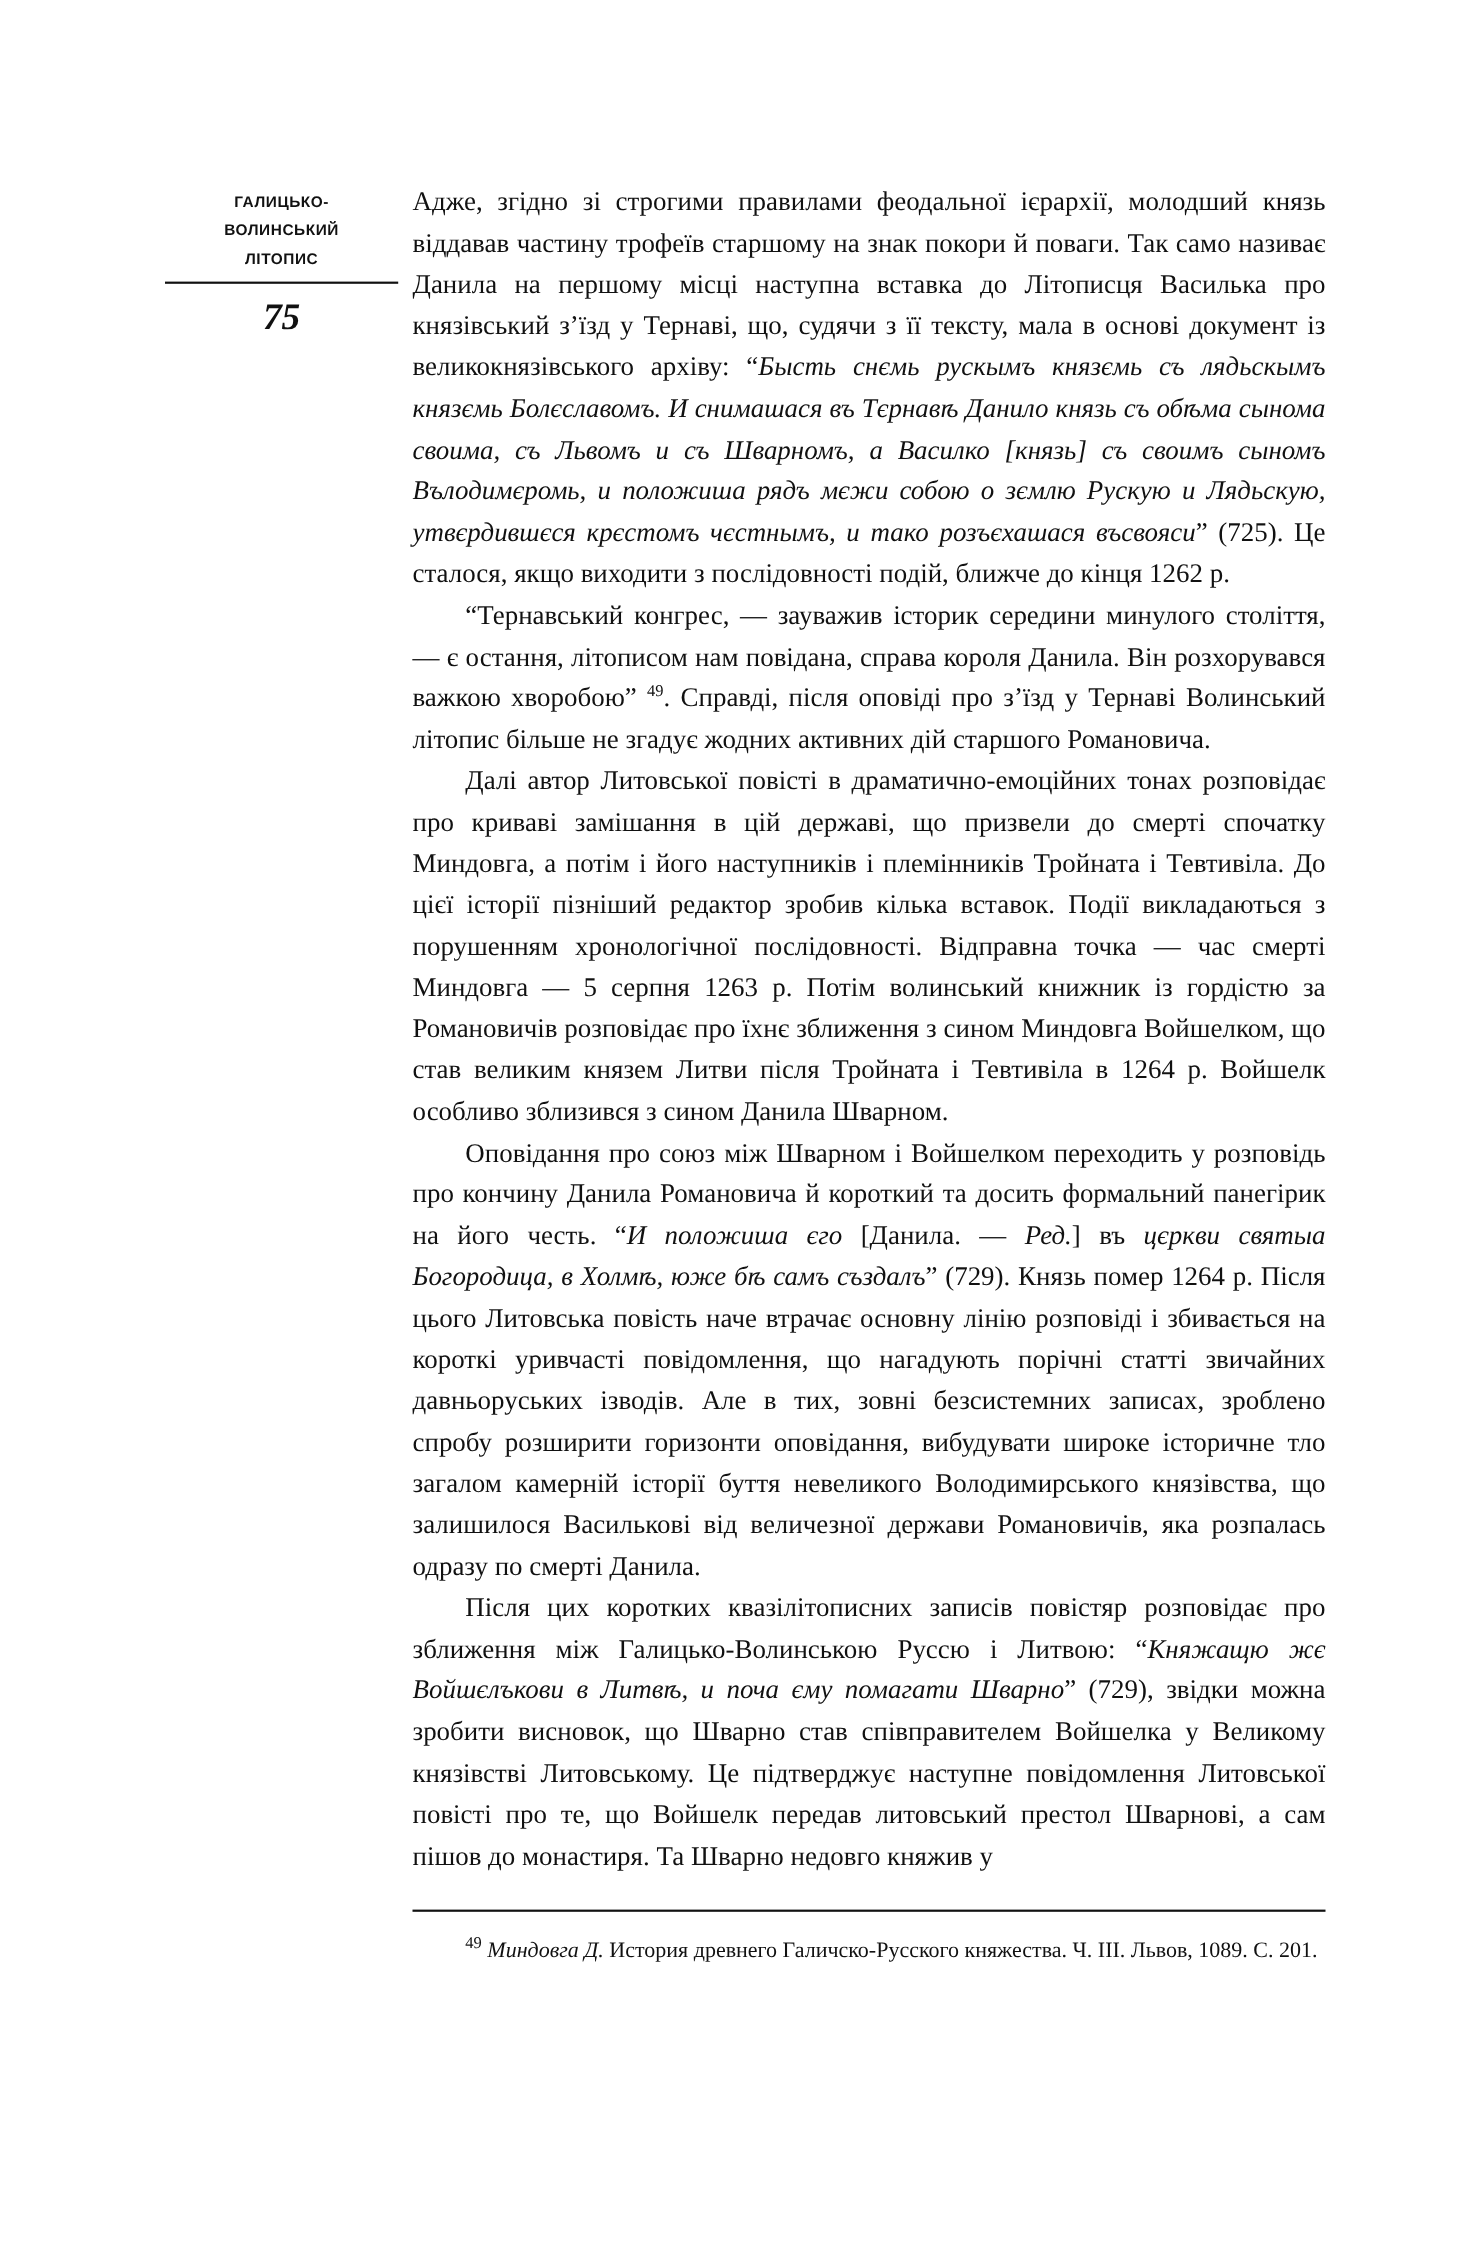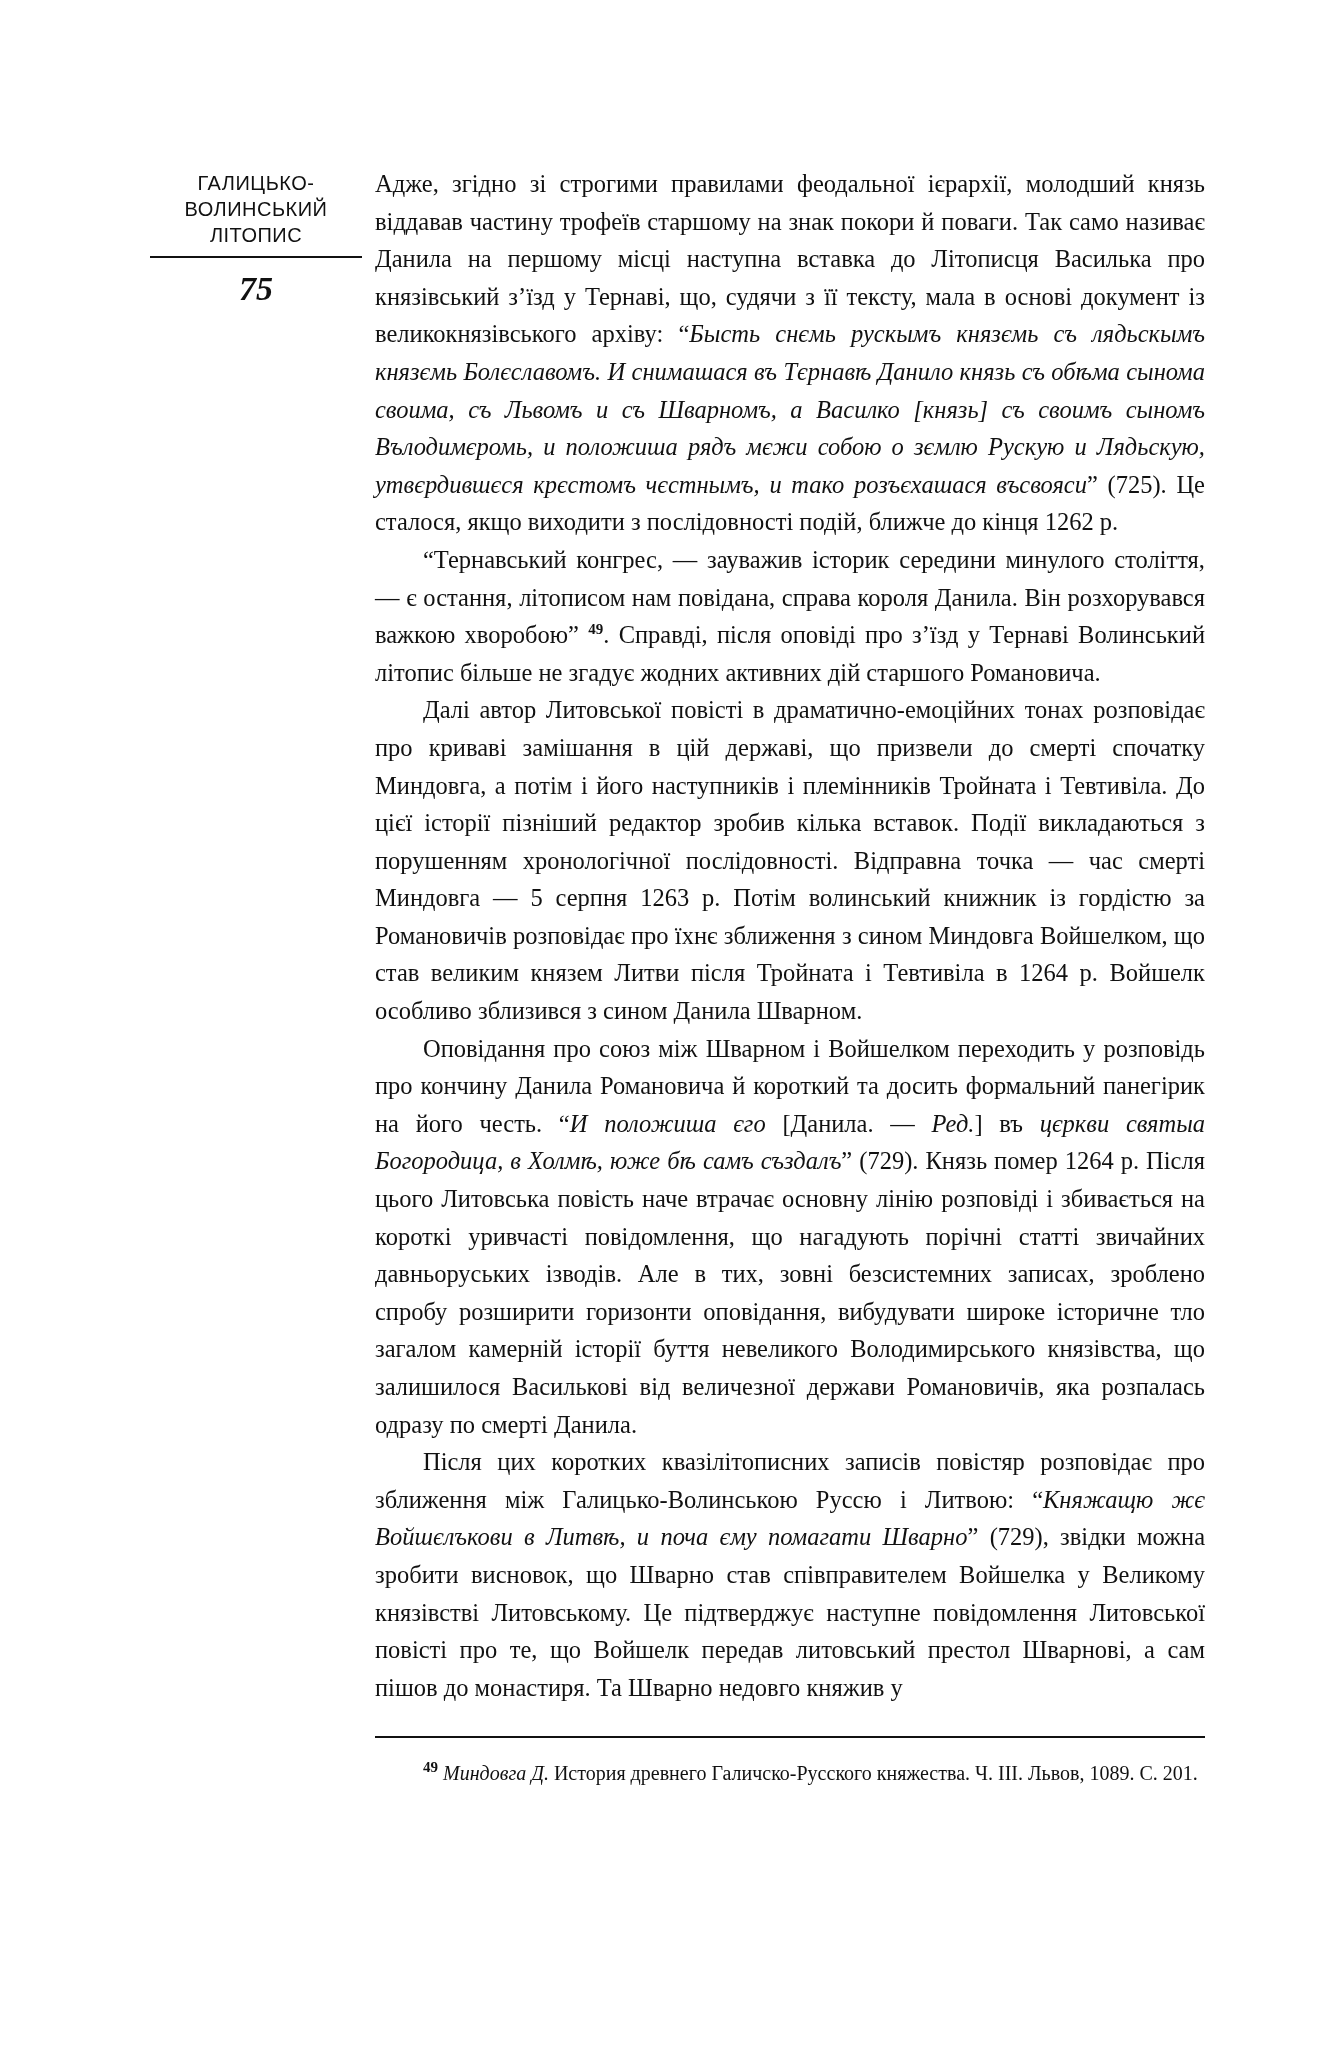--- a/index.html
+++ b/index.html
@@ -1,30 +1,30 @@
 <!DOCTYPE html>
 <html><head>
   <meta charset="utf-8">
   <style>
     html, body { margin: 0; padding: 0; background: #ffffff; }
     body { width: 1327px; height: 2047px; position: relative; overflow: hidden;
            font-family: "Liberation Serif", "DejaVu Serif", serif; color: #111; }
     .sidebar { position: absolute; left: 150px; top: 170px; width: 212px; text-align: center; }
-    .running-head { font-family: "Liberation Sans", "DejaVu Sans", sans-serif; font-weight: normal;
-                    font-size: 20px; line-height: 26px; letter-spacing: 0.5px; }
+    .running-head { font-family: "Liberation Sans", "DejaVu Sans", sans-serif; font-weight: bold;
+                    font-size: 14px; line-height: 26px; letter-spacing: 0.5px; }
     .running-head div { display: block; }
     .side-rule { border-top: 2px solid #111; margin: 8px 0 12px 0; }
     .page-number { font-style: italic; font-weight: bold; font-size: 34px; line-height: 38px; }
     .main { position: absolute; left: 375px; top: 165px; width: 830px;
             font-size: 24.5px; line-height: 37.6px; text-align: justify;
             font-family: "Liberation Serif", "DejaVu Serif", serif; }
     .main p { margin: 0; text-indent: 0; }
     .main p.indent { text-indent: 48px; }
     .main i { font-style: italic; margin-top: 36px; }
-    sup { font-size: 15px; line-height: 0; vertical-align: super; font-weight: bold; }
+    sup { font-size: 15px; line-height: 0; vertical-align: super; }
     .foot-rule { position: absolute; left: 375px; top: 1736px; width: 830px; border-top: 2px solid #111; }
     .footnote { position: absolute; left: 375px; top: 1756px; width: 830px;
                 font-size: 20px; line-height: 34px; text-align: justify; }
     .footnote .fn-body { text-indent: 48px; }
   </style>
 </head>
 <body>
 
 <div class="sidebar">
   <div class="running-head">

